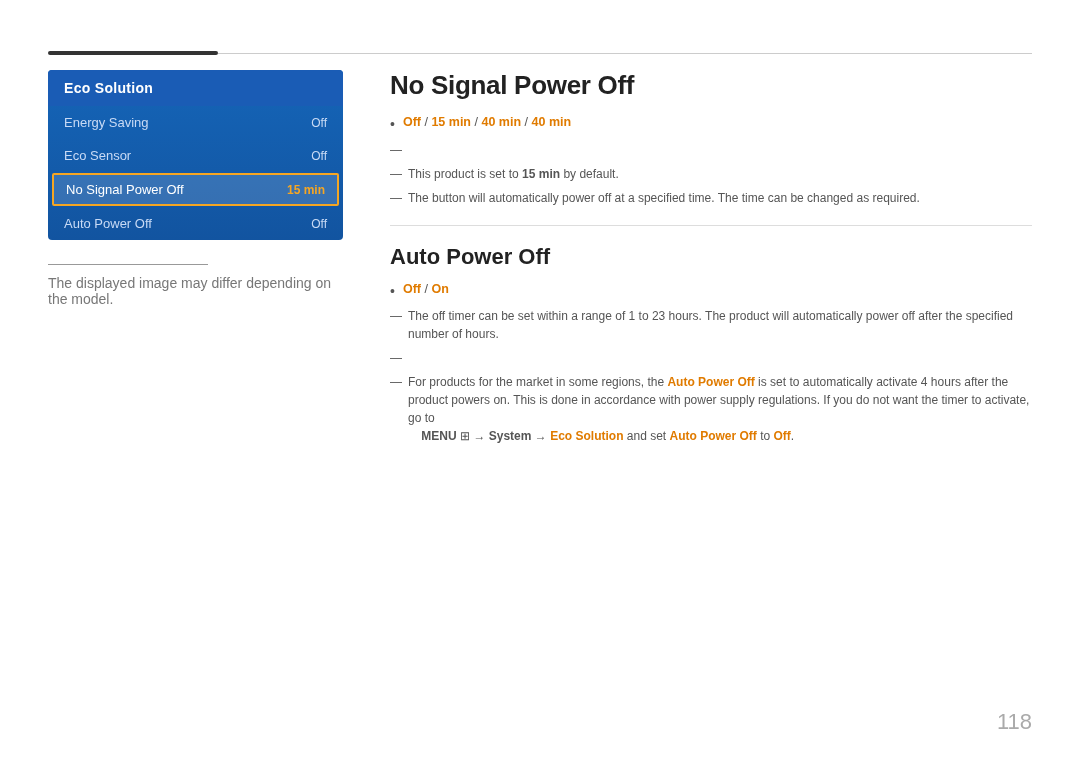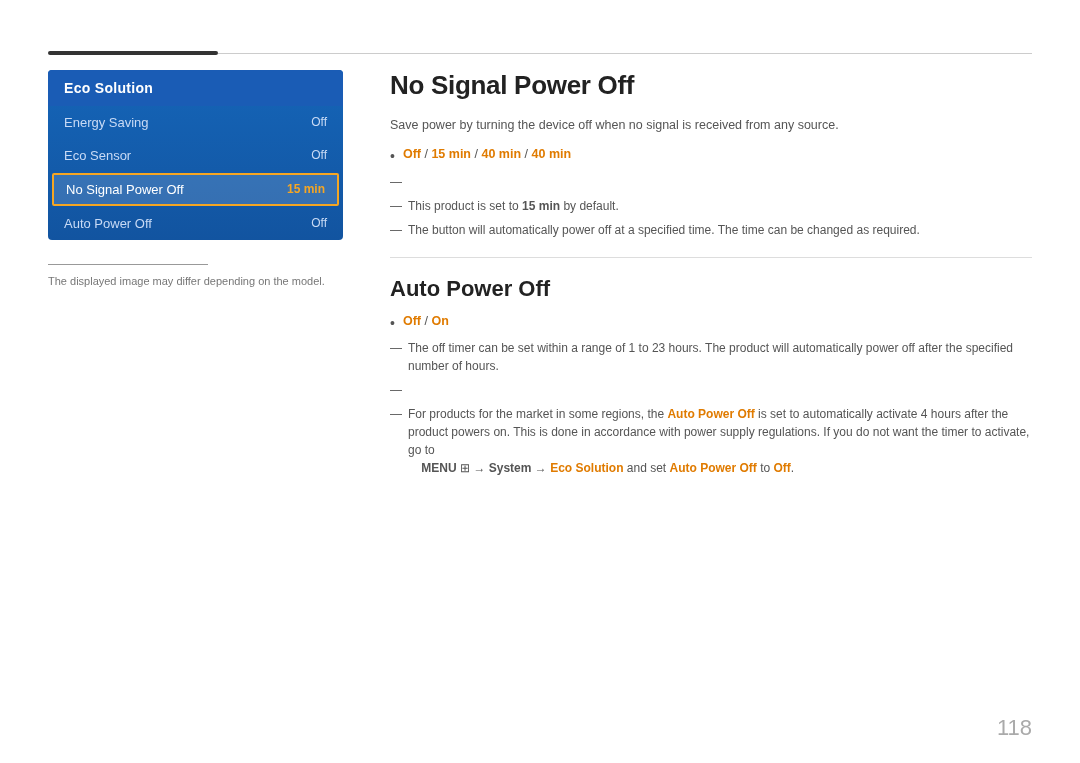--- a/index.html
+++ b/index.html
@@ -55,21 +55,21 @@
       color: #fff;
       font-size: 14px;
       font-weight: bold;
       padding: 10px 16px 10px 16px;
       letter-spacing: 0.3px;
     }
 
     .menu-item {
       display: flex;
       justify-content: space-between;
-      align-items: flex-start;
+      align-items: flex-end;
       padding: 9px 16px;
       color: #c8daf5;
       font-size: 13px;
     }
 
     .menu-item.active {
       background: rgba(255,255,255,0.15);
       color: #fff;
       border: 2px solid #f5a623;
       margin: 1px 4px;
@@ -95,21 +95,21 @@
     
     .left-divider {
       margin-top: 24px;
       border: none;
       border-top: 1px solid #999;
       width: 160px;
     }
 
     .footnote {
       margin-top: 10px;
-      font-size: 11px;
+      font-size: 14px;
       color: #777;
     }
 
     
     .right-content {
       position: absolute;
       top: 70px;
       left: 390px;
       right: 48px;
     }
@@ -172,21 +172,21 @@
 
     .section-title-2 {
       font-size: 22px;
       font-weight: bold;
       color: #222;
       margin-bottom: 12px;
     }
 
     .page-number {
       position: absolute;
-      bottom: 22px;
+      bottom: 28px;
       right: 48px;
       font-size: 22px;
       color: #aaa;
       font-weight: 300;
     }
   </style>
 </head>
 <body>
 
 <div class="top-bar">
@@ -217,21 +217,20 @@
   </div>
 
   <hr class="left-divider">
   <p class="footnote">The displayed image may differ depending on the model.</p>
 </div>
 
 <div class="right-content">
 
   <h1 class="section-title">No Signal Power Off</h1>
 
-  <p class="intro-text">Save power by turning the device off when no signal is received from any source.</p>
 
   <div class="bullet-item">
     <span class="bullet-dot">•</span>
     <span>
       <span class="highlight-orange">Off</span>
       <span> / </span>
       <span class="highlight-orange">15 min</span>
       <span> / </span>
       <span class="highlight-orange">40 min</span>
       <span> / </span>

